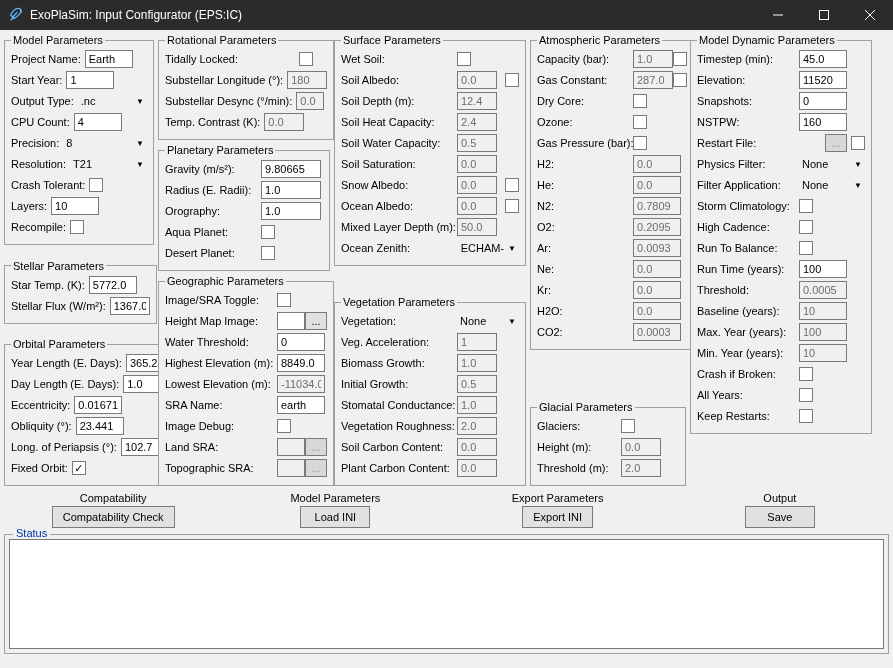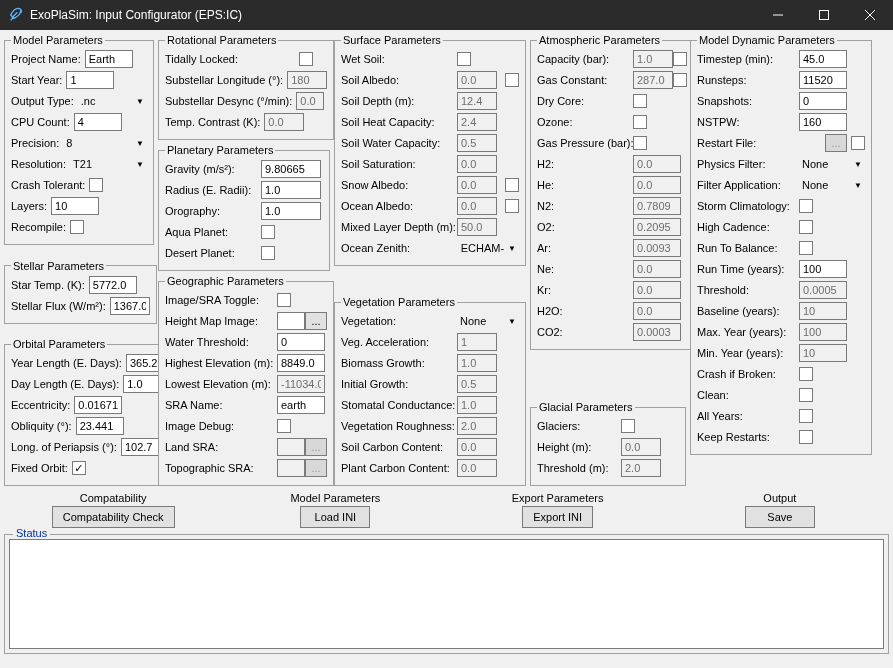--- a/index.html
+++ b/index.html
@@ -419,21 +419,21 @@
 </div>
 
 <div class="col" style="width:182px">
 <fieldset>
 <legend>Model Dynamic Parameters</legend>
 <div class="row">
             <span class="lbl" style="width:98px">Timestep (min):</span>
             <input type="text" class="w48" value="45.0" style="">
           </div>
 <div class="row">
-            <span class="lbl" style="width:98px">Runsteps:</span>
+            <span class="lbl" style="width:98px">Elevation:</span>
             <input type="text" class="w48" value="11520" style="">
           </div>
 <div class="row">
             <span class="lbl" style="width:98px">Snapshots:</span>
             <input type="text" class="w48" value="0" style="">
           </div>
 <div class="row">
             <span class="lbl" style="width:98px">NSTPW:</span>
             <input type="text" class="w48" value="160" style="">
           </div>
@@ -485,24 +485,20 @@
 <div class="row">
             <span class="lbl" style="width:98px">Max. Year (years):</span>
             <input type="text" class="dis w48" value="100" style="">
           </div>
 <div class="row">
             <span class="lbl" style="width:98px">Min. Year (years):</span>
             <input type="text" class="dis w48" value="10" style="">
           </div>
 <div class="row">
             <span class="lbl" style="width:98px">Crash if Broken:</span>
-            <span class="chk"></span>
-          </div>
-<div class="row">
-            <span class="lbl" style="width:98px">Clean:</span>
             <span class="chk"></span>
           </div>
 <div class="row">
             <span class="lbl" style="width:98px">All Years:</span>
             <span class="chk"></span>
           </div>
 <div class="row">
             <span class="lbl" style="width:98px">Keep Restarts:</span>
             <span class="chk"></span>
           </div>

